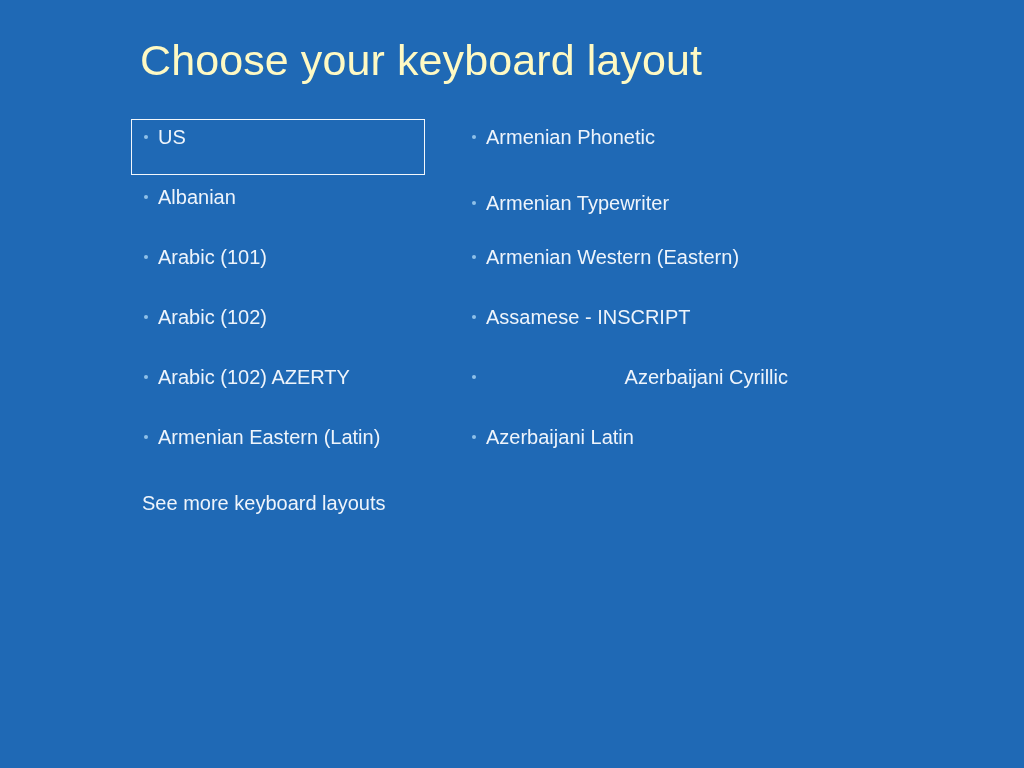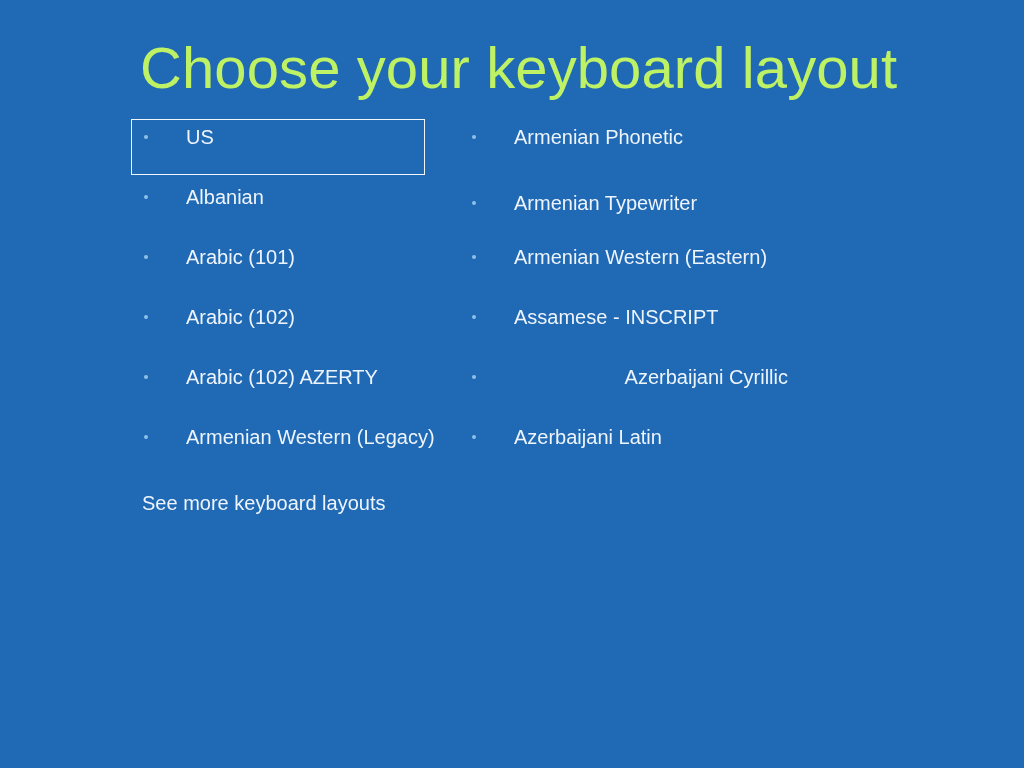--- a/index.html
+++ b/index.html
@@ -22,24 +22,24 @@
     width: 1024px;
     height: 768px;
     background: #1f69b5;
   }
 
   
   #page-title {
     position: absolute;
     left: 140px;
     top: 36px;
-    font-size: 58px;
+    font-size: 43px;
     font-weight: 300;
     letter-spacing: 0.1px;
-    color: #bef264;
+    color: #fef9c3;
     line-height: 1.12;
     white-space: nowrap;
   }
 
   
   #layout-columns {
     position: absolute;
     left: 0;
     top: 0;
     width: 1024px;
@@ -58,21 +58,20 @@
   .layout-item {
     position: absolute;
     left: 0;
     height: 56px;
     display: flex;
     align-items: flex-start;
     padding: 6px 0 0 0;
     box-sizing: border-box;
     cursor: default;
     border: 1.6px solid transparent;
-    gap: 28px;
   }
 
   #column-left  .layout-item { width: 294px; }
   #column-right .layout-item { width: 330px; }
 
   .layout-item.is-focused {
     border-color: #f2f7fc;
   }
 
   .bullet-icon {
@@ -143,21 +142,21 @@
         <div class="layout-item" style="top: 299px;">
           <span class="bullet-icon"></span>
           <span class="layout-item-label">Arabic (102)</span>
         </div>
         <div class="layout-item" style="top: 359px;">
           <span class="bullet-icon"></span>
           <span class="layout-item-label">Arabic (102) AZERTY</span>
         </div>
         <div class="layout-item" style="top: 419px;">
           <span class="bullet-icon"></span>
-          <span class="layout-item-label">Armenian Western (Legacy)</span>
+          <span class="layout-item-label">Armenian Eastern (Latin)</span>
         </div>
       </div>
 
     <div class="layout-column" id="column-right">
         <div class="layout-item" style="top: 119px;">
           <span class="bullet-icon"></span>
           <span class="layout-item-label">Armenian Phonetic</span>
         </div>
         <div class="layout-item" style="top: 185px;">
           <span class="bullet-icon"></span>

